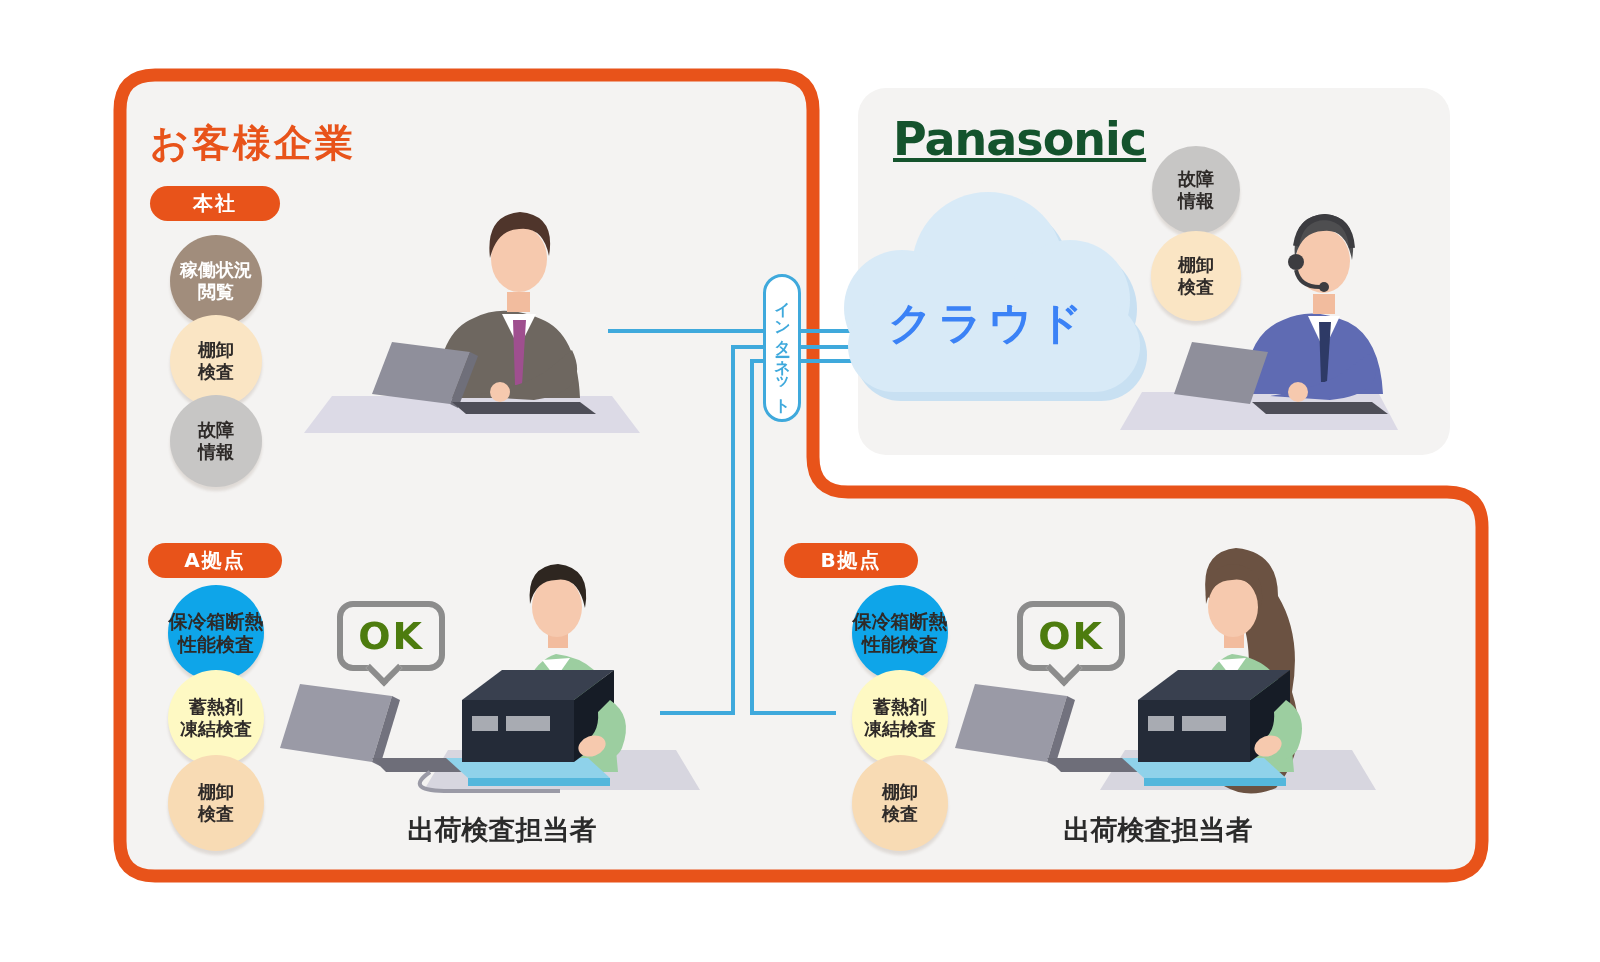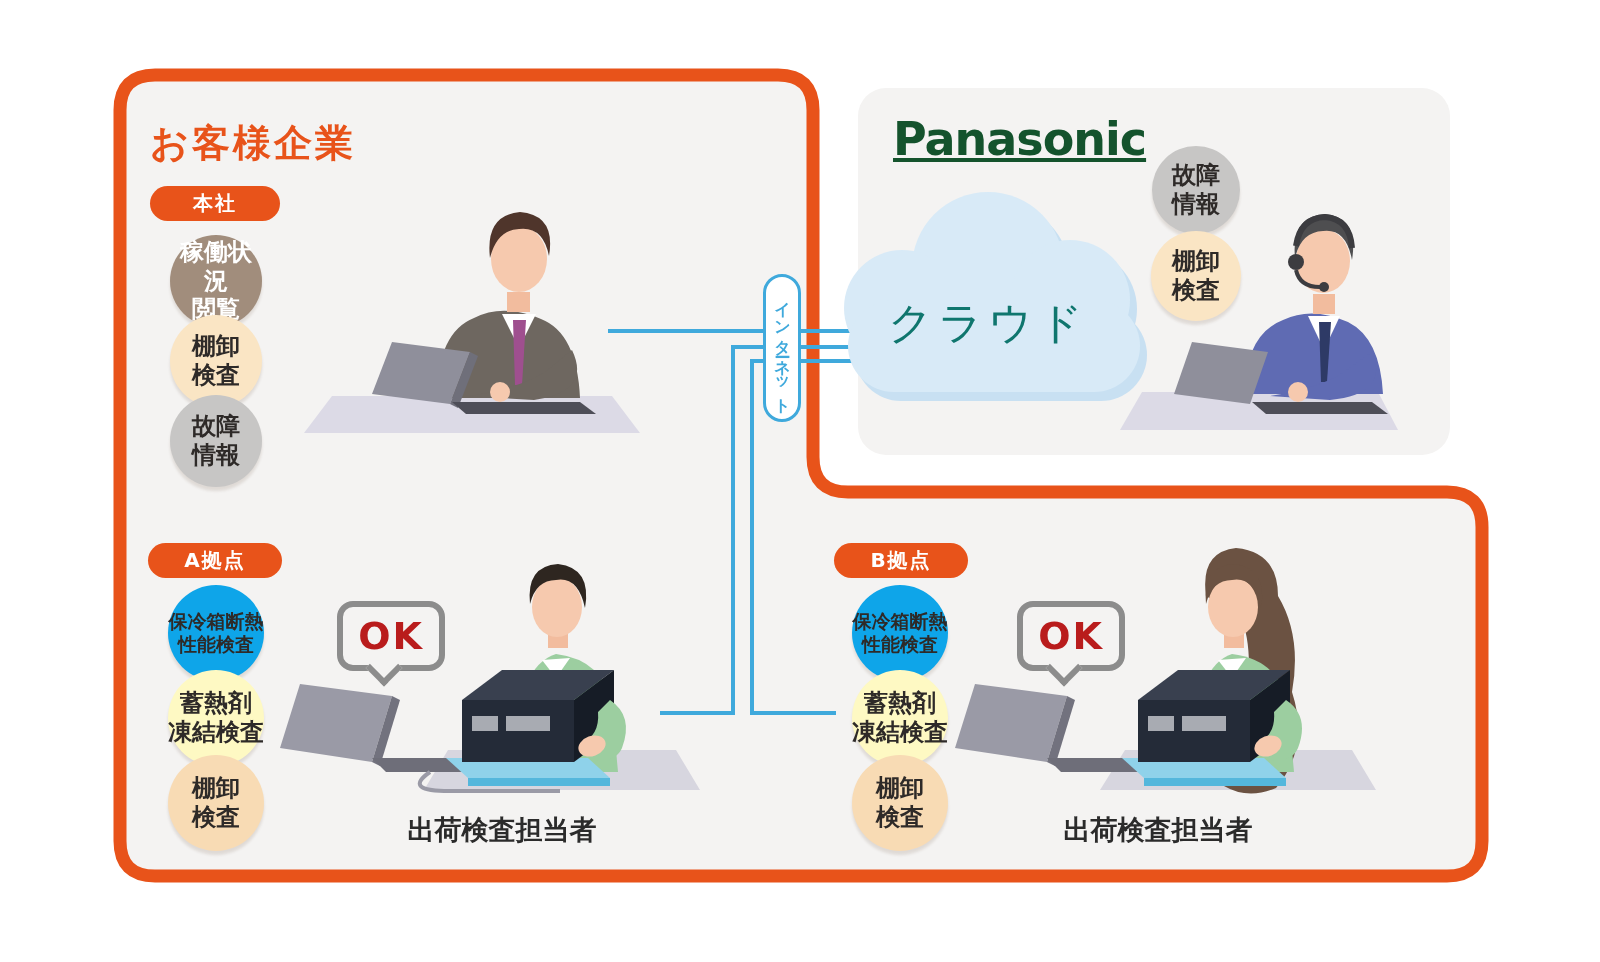--- a/index.html
+++ b/index.html
@@ -17,47 +17,47 @@
     position:absolute;left:150px;top:118px;font-size:38px;font-weight:800;
     color:#E8531A;letter-spacing:3px;white-space:nowrap;
   }
   .badge{
     position:absolute;height:35px;border-radius:18px;background:#E8531A;
     color:#ffffff;font-size:20px;font-weight:800;display:flex;
     align-items:center;justify-content:center;letter-spacing:2px;
   }
   .tag{
     position:absolute;border-radius:50%;display:flex;align-items:center;justify-content:center;
-    text-align:center;font-weight:700;font-size:24px;line-height:1.2;color:#2E2A28;
+    text-align:center;font-weight:700;font-size:18px;line-height:1.2;color:#2E2A28;
     white-space:pre-line;box-shadow:0 4px 3px rgba(70,45,20,0.12);
   }
   .tag.white-text{color:#ffffff;}
   .t-taupe{background:#A18D7C;} .t-cream{background:#FAE5C4;} .t-gray{background:#C7C6C5;}
   .t-blue{background:#0ea5e9;} .t-green{background:#fef9c3;} .t-peach{background:#F8DBB4;}
   .person-label{
     position:absolute;text-align:center;font-size:27px;font-weight:800;color:#2B2B2B;
     white-space:nowrap;
   }
   .ok-bubble{
     position:absolute;width:96px;height:58px;border:6px solid #8C8C8C;border-radius:16px;
-    background:#F4F3F2;color:#b91c1c;font-size:38px;font-weight:800;
+    background:#F4F3F2;color:#4d7c0f;font-size:38px;font-weight:800;
     display:flex;align-items:center;justify-content:center;letter-spacing:2px;
   }
   .ok-bubble::after{
     content:"";position:absolute;left:28px;bottom:-16px;width:20px;height:20px;
     background:#F4F3F2;border-right:6px solid #8C8C8C;border-bottom:6px solid #8C8C8C;
     transform:rotate(45deg);
   }
   .logo{
     position:absolute;left:893px;top:112px;font-size:46px;font-weight:800;
     color:#14532d;letter-spacing:-1px;white-space:nowrap;text-decoration:underline;
   }
   .cloud-label{
     position:absolute;left:858px;top:294px;width:260px;text-align:center;
-    font-size:44px;font-weight:400;color:#0f766e;letter-spacing:5px;white-space:nowrap;
+    font-size:44px;font-weight:700;color:#3b82f6;letter-spacing:5px;white-space:nowrap;
   }
   .internet-pill{
     position:absolute;left:763px;top:274px;width:38px;height:148px;border-radius:20px;
     background:#ffffff;border:3px solid #3FA9DC;box-sizing:border-box;
     color:#3FA9DC;font-size:16px;font-weight:700;
     display:flex;align-items:center;justify-content:center;
     writing-mode:vertical-rl;text-orientation:upright;letter-spacing:1px;
   }
 </style>
 </head>
@@ -183,21 +183,21 @@
     <div class="badge" style="left:148px;top:543px;width:134px;">A拠点</div>
     <div class="tag t-blue" style="left:168px;top:585px;width:96px;height:96px;font-size:19px;">保冷箱断熱
 性能検査</div>
     <div class="tag t-green" style="left:168px;top:670px;width:96px;height:96px;">蓄熱剤
 凍結検査</div>
     <div class="tag t-peach" style="left:168px;top:755px;width:96px;height:96px;">棚卸
 検査</div>
     <div class="ok-bubble" style="left:337px;top:601px;">OK</div>
     <div class="person-label" style="left:382px;top:812px;width:240px;">出荷検査担当者</div>
 
-    <div class="badge" style="left:834px;top:543px;width:134px;">B拠点</div>
+    <div class="badge" style="left:784px;top:543px;width:134px;">B拠点</div>
     <div class="tag t-blue" style="left:852px;top:585px;width:96px;height:96px;font-size:19px;">保冷箱断熱
 性能検査</div>
     <div class="tag t-green" style="left:852px;top:670px;width:96px;height:96px;">蓄熱剤
 凍結検査</div>
     <div class="tag t-peach" style="left:852px;top:755px;width:96px;height:96px;">棚卸
 検査</div>
     <div class="ok-bubble" style="left:1017px;top:601px;">OK</div>
     <div class="person-label" style="left:1038px;top:812px;width:240px;">出荷検査担当者</div>
 
     <div class="logo">Panasonic</div>

